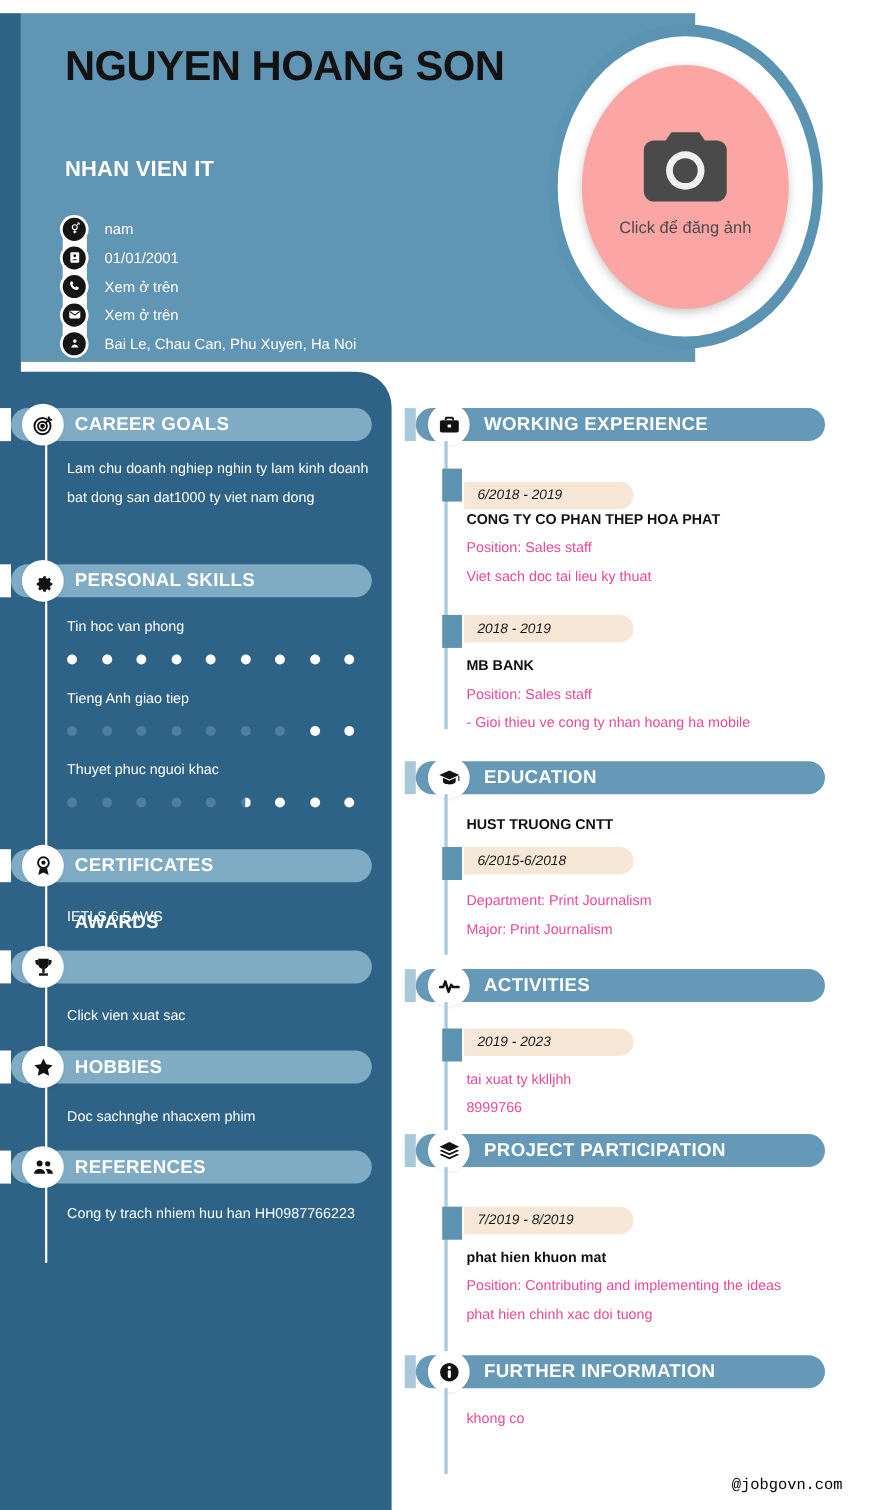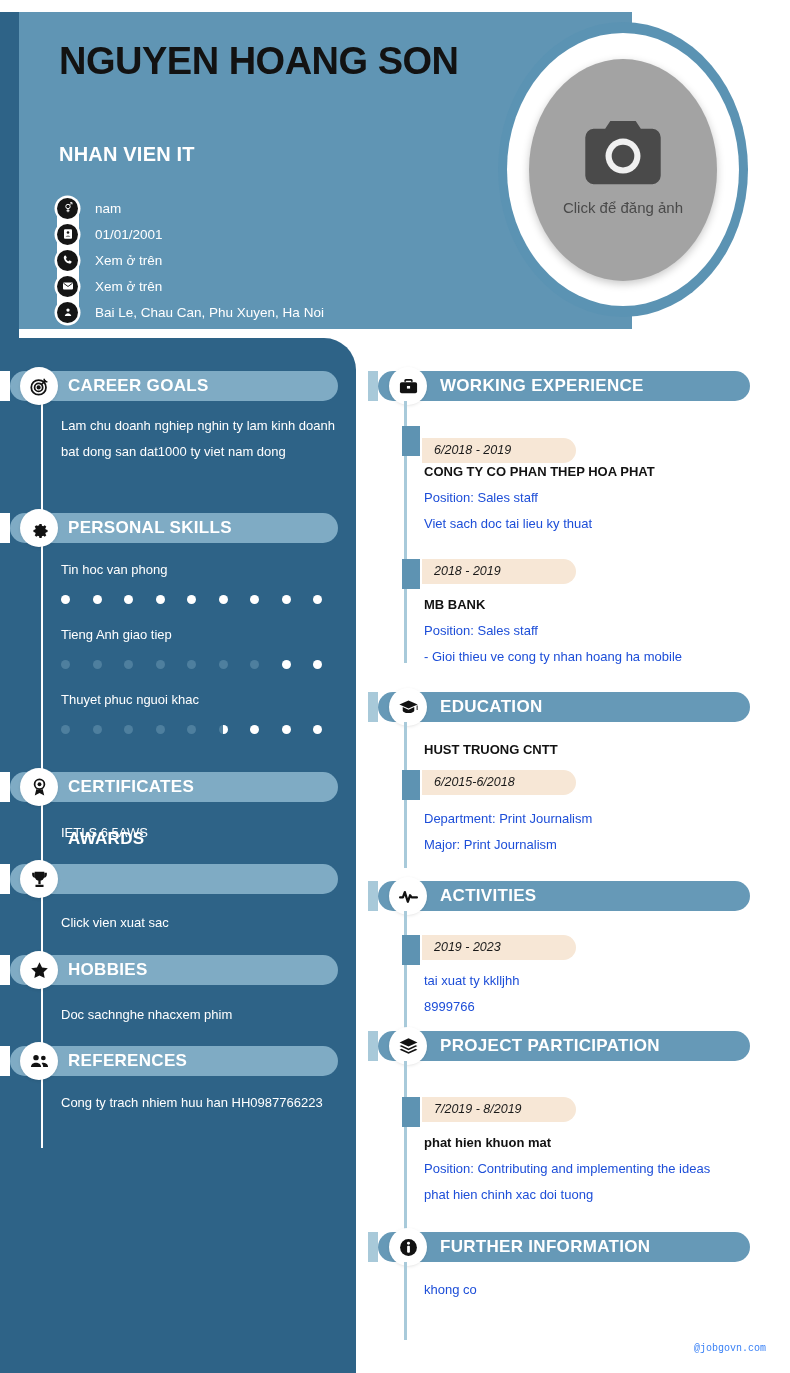--- a/index.html
+++ b/index.html
@@ -43,21 +43,21 @@
   .ring-outer{
     position:absolute;left:0;top:0;width:250px;height:295px;border-radius:50%;
     background:#5b93b3;
   }
   .ring-white{
     position:absolute;left:9px;top:11px;width:232px;height:273px;border-radius:50%;
     background:#ffffff;
   }
   .photo-circle{
     position:absolute;left:31px;top:37px;width:188px;height:222px;border-radius:50%;
-    background:#a3a3a3;box-shadow:0 3px 9px rgba(0,0,0,.22);
+    background:#fca5a5;box-shadow:0 3px 9px rgba(0,0,0,.22);
     display:flex;flex-direction:column;align-items:center;justify-content:center;
   }
   .cam{margin-top:-8px;}
   .photo-label{margin-top:6px;color:#4a4a4a;font-size:15px;}
 
   
   .sidebar{
     position:absolute;left:0;top:338px;width:356px;height:1035px;
     background:#2e6387;border-top-right-radius:32px;
   }
@@ -96,24 +96,24 @@
   .r-spine{position:absolute;left:404px;width:3px;background:#a8cada;}
 
   .entry{position:absolute;}
   .tl-marker{position:absolute;left:-22px;width:18px;height:30px;background:#5e93b2;}
   .date-badge{
     position:absolute;height:25px;line-height:25px;background:#f7e7d6;
     border-top-right-radius:13px;border-bottom-right-radius:13px;
     color:#1a1a1a;font-size:12.5px;font-style:italic;padding-left:12px;
   }
   .org{color:#121212;font-size:13px;font-weight:bold;}
-  .ln{color:#1d4ed8;font-size:13px;}
+  .ln{color:#ec4899;font-size:13px;}
 
   .footer-mark{
-    position:absolute;right:24px;top:1343px;color:#3b82f6;font-size:10px;
+    position:absolute;right:24px;top:1343px;color:#000000;font-size:14px;
     font-family:"Liberation Mono","DejaVu Sans Mono",monospace;
     padding-left:32px;
   }
 </style>
 </head>
 <body>
 
 <div class="page">
 
   <div class="edge-strip"></div>

